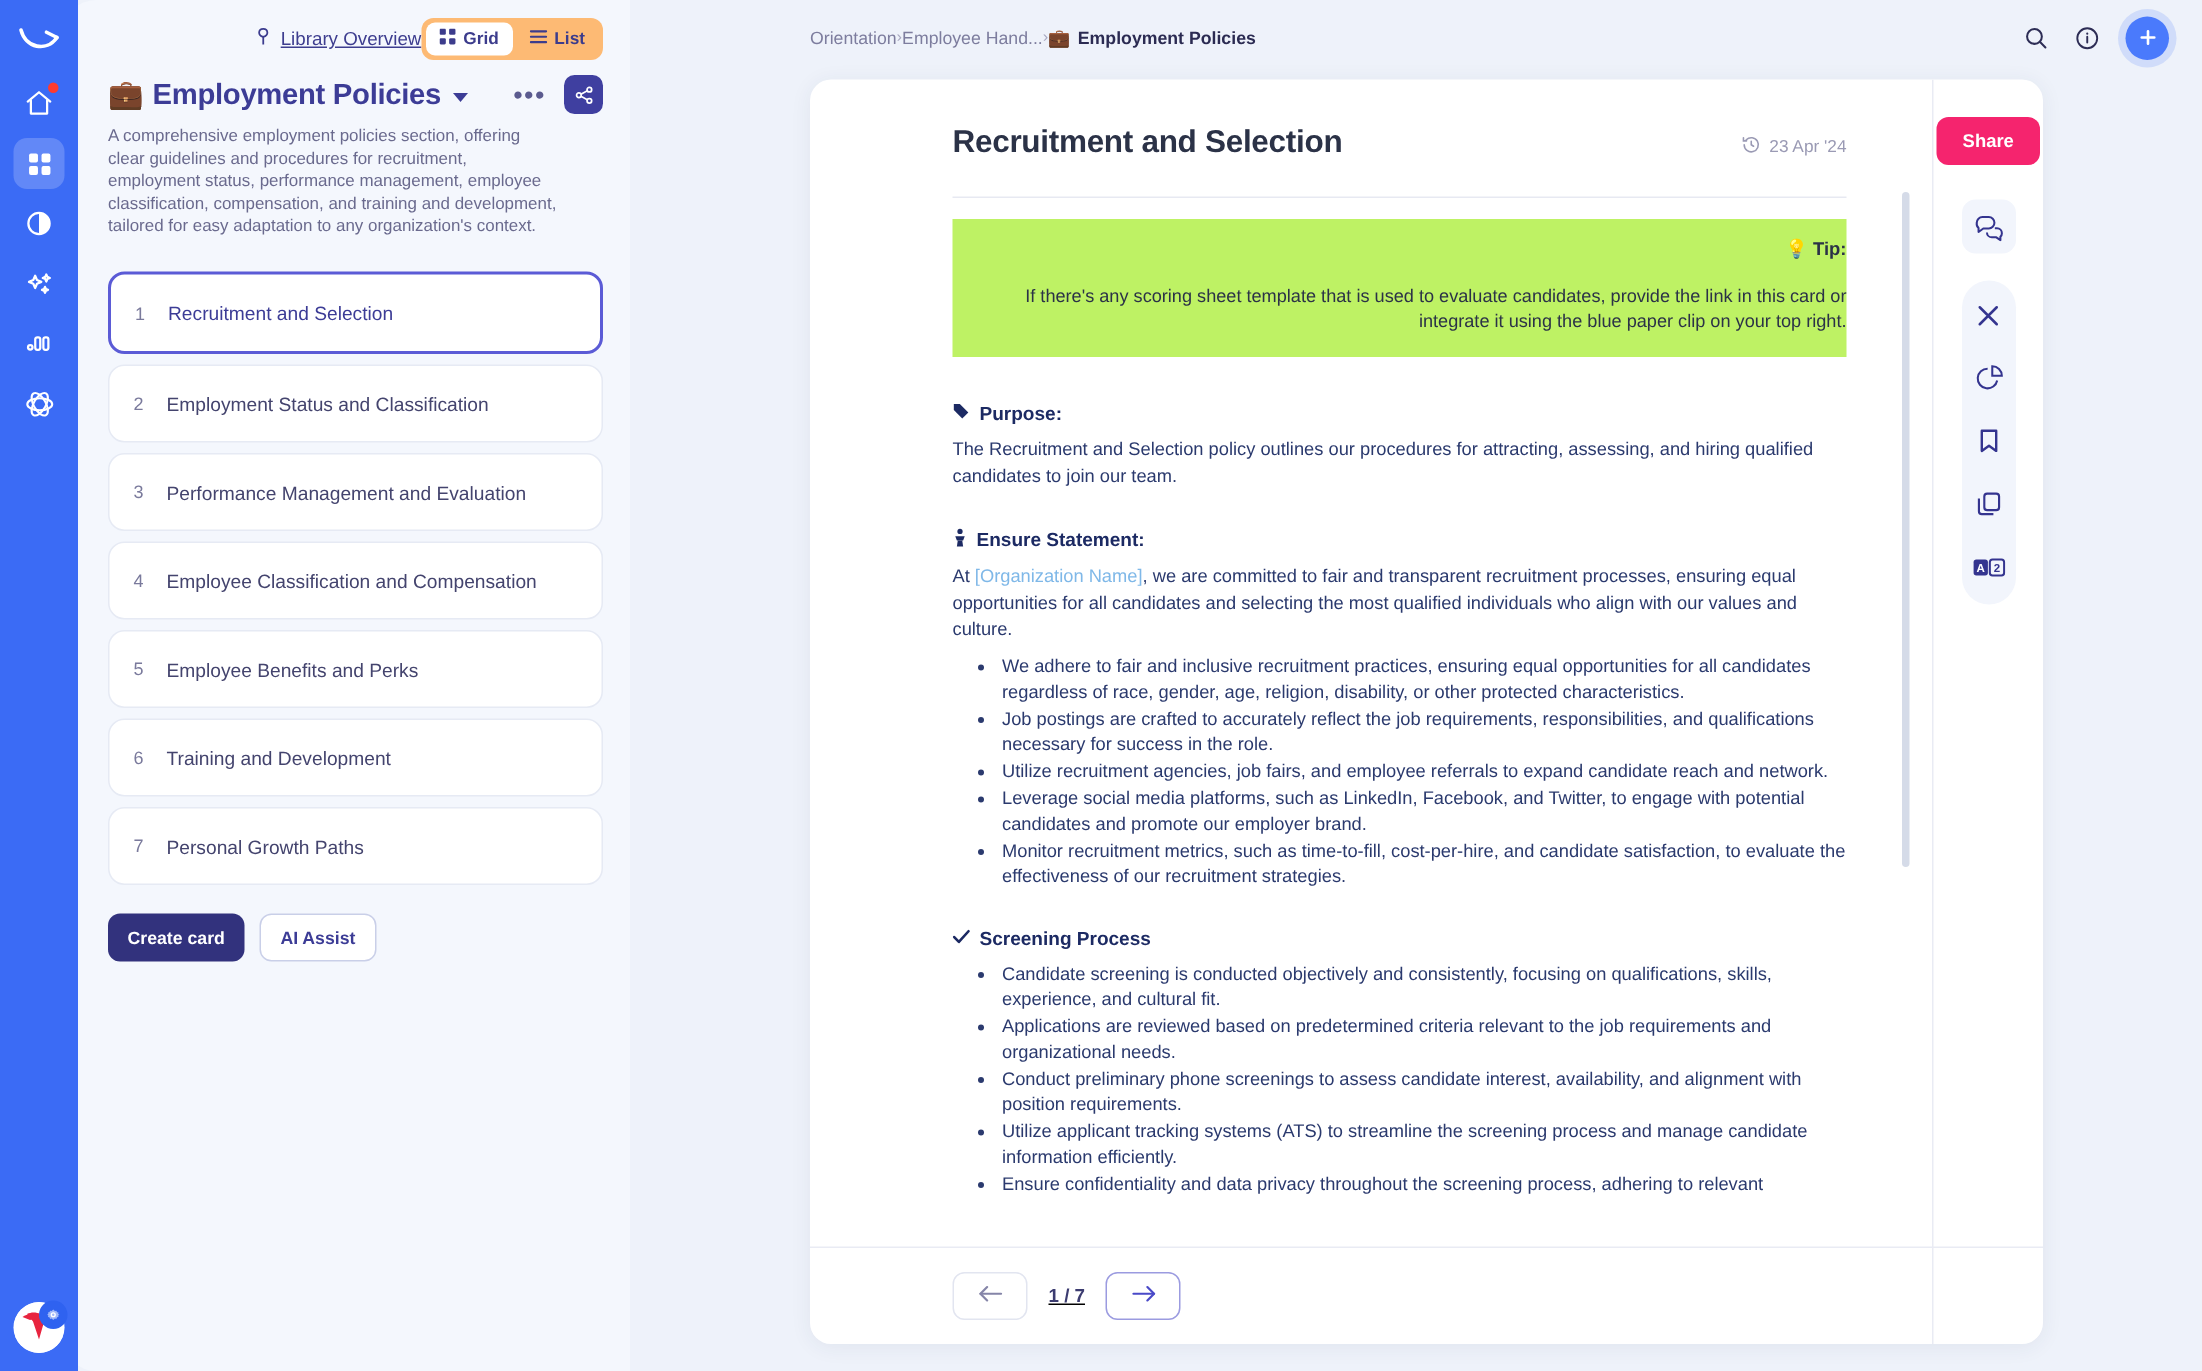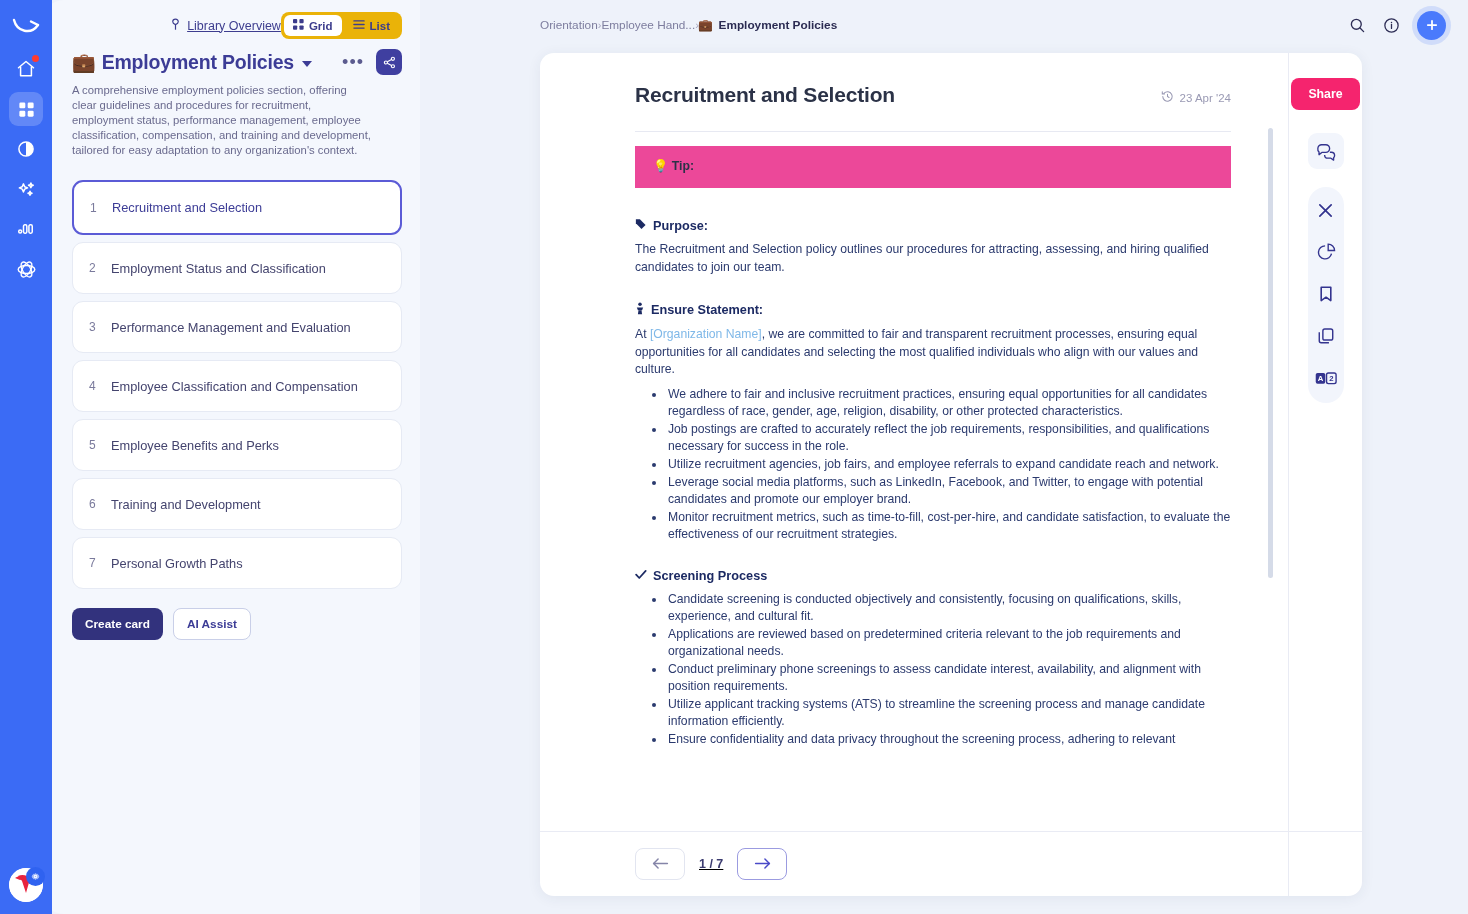--- a/index.html
+++ b/index.html
@@ -53,21 +53,21 @@
   .lp-top {
     display: flex; align-items: center; justify-content: flex-end;
     padding: 12px 18px 0 20px;
   }
   .lib-overview {
     display: flex; align-items: center; gap: 6px;
     font-size: 12.5px; color: #3d3d8f; text-decoration: underline;
     cursor: pointer;
   }
   .view-toggle {
-    display: flex; align-items: center; background: #eab308;
+    display: flex; align-items: center; background: #fdba74;
     border-radius: 8px; padding: 3px; gap: 2px;
   }
   .vt-item {
     display: flex; align-items: center; gap: 5px;
     padding: 4px 9px; border-radius: 6px;
     font-size: 11.5px; font-weight: 700; color: #3c3c8c; cursor: pointer;
   }
   .vt-item.active { background: #ffffff; }
 
   .lp-title-row {
@@ -149,21 +149,21 @@
     overflow: hidden;
   }
   .doc-scroll-area { position: absolute; left: 0; top: 0; width: 747px; height: 843px; }
   .doc-body { padding: 30px 56px 0 95px; position: relative; height: 778px; overflow: hidden; }
 
   .doc-title-row { display: flex; align-items: flex-start; justify-content: space-between; }
   .doc-title { font-size: 21px; font-weight: 700; color: #2b3247; letter-spacing: -0.2px; }
   .doc-date { display: flex; align-items: center; gap: 6px; font-size: 11.5px; color: #9a9ab4; padding-top: 7px; justify-content: space-between; }
   .doc-divider { height: 1px; background: #e7e9f2; margin: 24px 0 14px 0; }
 
-  .tip-box { background: #ec4899; padding: 13px 18px 15px 18px; text-align: left; }
+  .tip-box { background: #bef264; padding: 13px 0 15px 18px; text-align: right; }
   .tip-head { font-size: 12.3px; font-weight: 700; color: #2b3247; }
   .tip-text { font-size: 12.1px; color: #2b3247; line-height: 17px; margin-top: 16px; }
 
   .sec-head {
     font-size: 12.7px; font-weight: 700; color: #1c2a63;
     margin-top: 26px; margin-bottom: 8px; display: flex; align-items: center; gap: 6px;
   }
   .sec-head.first { margin-top: 30px; }
   .sec-para { font-size: 12.2px; color: #2b3a6e; line-height: 17.5px; }
   .org-ph { color: #7fb8e8; }
@@ -431,20 +431,21 @@
           </div>
         </div>
 
         <div class="doc-divider"></div>
 
         <div class="tip-box">
           <div class="tip-head">
             <span>💡</span>
             <span>Tip:</span>
           </div>
+          <div class="tip-text">If there's any scoring sheet template that is used to evaluate candidates, provide the link in this card or integrate it using the blue paper clip on your top right.</div>
         </div>
 
         <div class="sec-head first">
           <span>
             <svg width="12" height="12" viewBox="0 0 14 14" fill="#1c2a63">
                 <path d="M1 6.2V1.5h4.7l6.6 6.6-4.7 4.7z"></path>
               </svg>
           </span>
           <span>Purpose:</span>
         </div>

